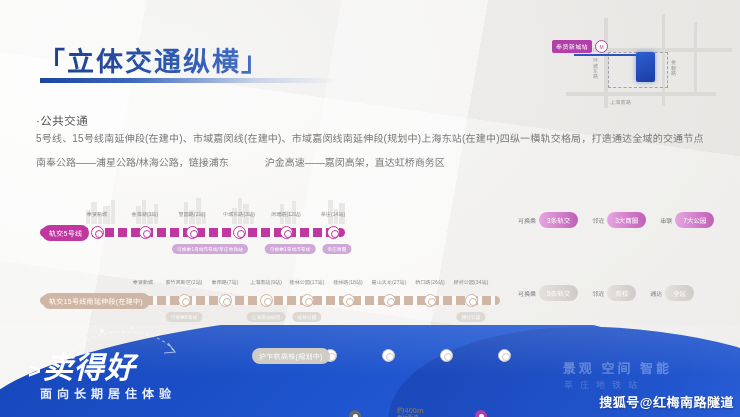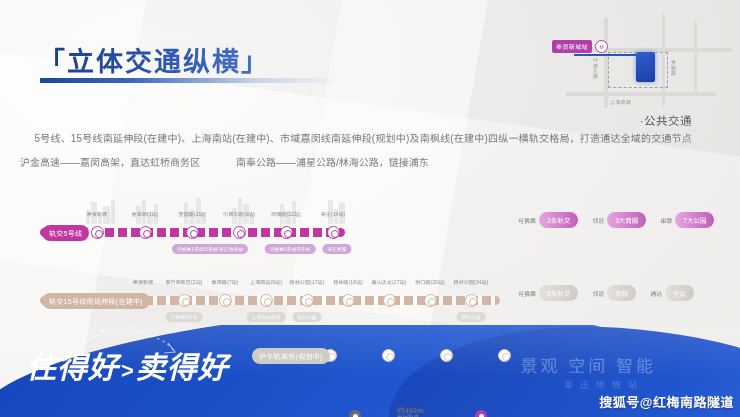--- a/index.html
+++ b/index.html
@@ -5,21 +5,20 @@
   html,body{margin:0;padding:0;}
   body{
     width:740px;height:417px;overflow:hidden;position:relative;
     font-family:"Liberation Sans","DejaVu Sans",sans-serif;
     background:#f2f1ef;
   }
   #page{
     position:absolute;inset:0;
     background:
       radial-gradient(ellipse at 20% 15%, #fbfbfa 0%, #f4f3f1 45%, #eceae7 100%);
-    text-align: right;
   }
   
   #page:before{
     content:"";position:absolute;inset:0;
     background:
       linear-gradient(100deg, rgba(255,255,255,.55) 0 18%, rgba(0,0,0,0) 18% 42%, rgba(255,255,255,.4) 42% 60%, rgba(0,0,0,.015) 60% 100%),
       linear-gradient(8deg, rgba(0,0,0,.02) 0 30%, rgba(255,255,255,.25) 30% 70%, rgba(0,0,0,.02) 70% 100%);
     pointer-events:none;
   }
 
@@ -32,21 +31,21 @@
     -webkit-background-clip:text;background-clip:text;color:transparent;
     white-space:nowrap;
   }
   .hdr-sub{font-size:14px;font-weight:bold;color:#3a3a3a;letter-spacing:1px;white-space:nowrap;}
   .hdr-rule{
     position:absolute;left:40px;top:78px;width:300px;height:5px;
     background:linear-gradient(90deg,#1b46a0 0%,#3a66bd 30%,rgba(120,150,210,.35) 72%,rgba(190,205,230,0) 100%);
   }
 
   
-  .copy{position:absolute;left:20px;top:112px;width:672px;color:#6d6d6d;}
+  .copy{position:absolute;left:36px;top:112px;width:672px;color:#6d6d6d;}
   .copy .sec{font-size:11.5px;color:#565656;letter-spacing:.5px;margin:0 0 4px 0;}
   .copy .para{font-size:10px;line-height:1.45;color:#787878;letter-spacing:.2px;white-space:nowrap;margin:0 0 7px 0;}
   .copy .roads{display:flex;gap:36px;font-size:10px;color:#7b7b7b;white-space:nowrap;}
 
   
   .locator{position:absolute;right:6px;top:14px;width:190px;height:96px;}
   .loc-pill{
     position:absolute;left:8px;top:26px;display:flex;align-items:center;gap:3px;z-index:4;
   }
   .loc-pill .txt{
@@ -142,22 +141,22 @@
     background:linear-gradient(180deg,rgba(255,255,255,.12),rgba(255,255,255,0) 55%);
   }
   .slogan{position:absolute;left:26px;bottom:30px;z-index:3;display:flex;align-items:baseline;}
   .slogan .big{font-size:30px;font-weight:bold;color:#fff;letter-spacing:1px;font-style:italic;}
   .slogan .arw{font-size:22px;color:#fff;margin:0 2px;font-weight:bold;}
   .slogan-sub{
     position:absolute;left:40px;bottom:16px;z-index:3;
     font-size:12px;color:#e8eefc;letter-spacing:5px;font-weight:bold;
   }
   .ghost{
-    position:absolute;right:84px;bottom:40px;z-index:3;
-    font-size:17px;font-weight:normal;color:rgba(255,255,255,.30);letter-spacing:3px;white-space:nowrap;
+    position:absolute;right:68px;bottom:40px;z-index:3;
+    font-size:13px;font-weight:bold;color:rgba(255,255,255,.30);letter-spacing:3px;white-space:nowrap;
   }
   .ghost2{
     position:absolute;right:96px;bottom:26px;z-index:3;
     font-size:9px;color:rgba(255,255,255,.22);letter-spacing:7px;white-space:nowrap;
   }
   .mark{
     position:absolute;right:6px;bottom:6px;z-index:6;
     font-size:13px;font-weight:bold;color:#fff;letter-spacing:.5px;white-space:nowrap;
     text-shadow:0 1px 2px rgba(0,0,0,.35);
   }
@@ -170,24 +169,24 @@
 
 <div id="page">
 
   <div class="hdr">
     <span class="hdr-main">「立体交通纵横」</span>
   </div>
   <div class="hdr-rule"></div>
 
   <div class="copy">
     <p class="sec">·公共交通</p>
-    <p class="para">5号线、15号线南延伸段(在建中)、上海南站(在建中)、市域嘉闵线南延伸段(规划中)及南枫线(在建中)四纵一横轨交格局，打造通达全域的交通节点</p>
+    <p class="para">5号线、15号线南延伸段(在建中)、市域嘉闵线(在建中)、市域嘉闵线南延伸段(规划中)上海东站(在建中)四纵一横轨交格局，打造通达全域的交通节点</p>
     <div class="roads">
+      <span>南奉公路——浦星公路/林海公路，链接浦东</span>
       <span>沪金高速——嘉闵高架，直达虹桥商务区</span>
-      <span>南奉公路——浦星公路/林海公路，链接浦东</span>
     </div>
   </div>
 
   <div class="locator">
     <div class="road-h" style="left:10px;top:34px;width:178px;height:4px;"></div>
     <div class="road-h" style="left:22px;top:78px;width:150px;height:4px;"></div>
     <div class="road-v" style="left:60px;top:4px;width:4px;height:90px;"></div>
     <div class="road-v" style="left:118px;top:0px;width:3px;height:92px;"></div>
     <div class="road-v" style="left:150px;top:8px;width:3px;height:70px;"></div>
     <div class="dash-plot" style="left:64px;top:38px;width:58px;height:34px;"></div>
@@ -346,21 +345,21 @@
     <div class="wave"></div>
     <div class="wave2"></div>
     <div class="shine"></div>
     <svg class="arc-deco" viewBox="0 0 120 44">
       <path d="M4 40 C 20 4, 92 2, 112 30" fill="none" stroke="rgba(255,255,255,.55)" stroke-width="1.2" stroke-dasharray="3 3"></path>
       <path d="M106 22 L113 31 L102 32" fill="none" stroke="rgba(255,255,255,.6)" stroke-width="1.2"></path>
       <circle cx="40" cy="10" r="2" fill="rgba(255,255,255,.6)"></circle>
       <circle cx="70" cy="7" r="1.5" fill="rgba(255,255,255,.5)"></circle>
     </svg>
     <div class="slogan">
-      <span class="big">住得好</span>
       <span class="arw">&gt;</span>
       <span class="big">卖得好</span>
     </div>
+    <div class="slogan-sub">面向长期居住体验</div>
     <div class="ghost">景观 空间 智能</div>
     <div class="ghost2">莘庄地铁站</div>
     <div class="mark">搜狐号@红梅南路隧道</div>
   </div>
 </div>
 
 </body></html>

